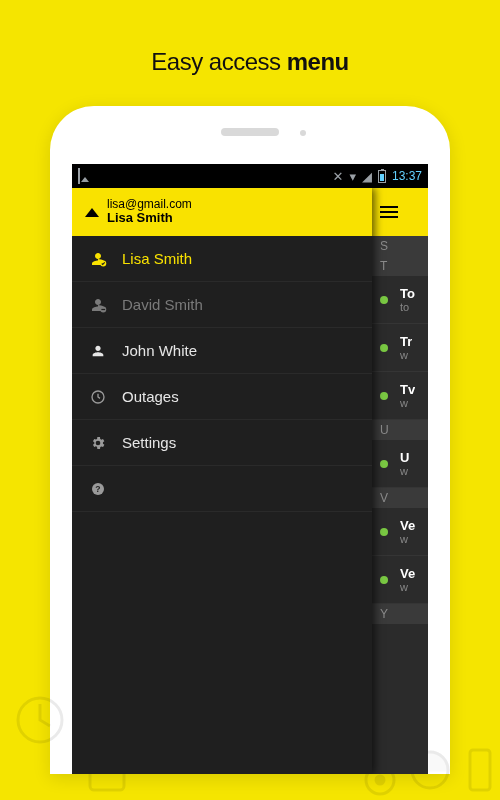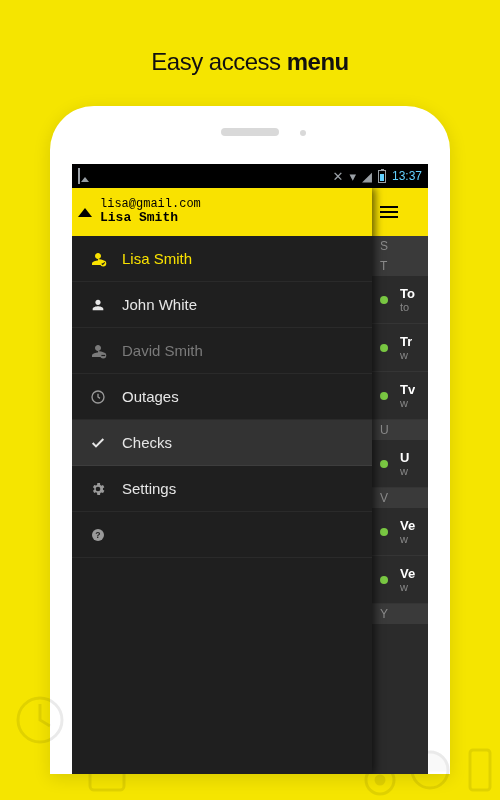--- a/index.html
+++ b/index.html
@@ -63,23 +63,22 @@
   .pic-icon{width:14px;height:12px;border:1.5px solid #9aa0a6;position:relative;}
   .pic-icon::after{content:"";position:absolute;left:2px;bottom:1px;width:0;height:0;border-left:4px solid transparent;border-right:4px solid transparent;border-bottom:5px solid #9aa0a6;}
 
   .workarea { position: absolute; top:24px; left:0; right:0; bottom:0; display:flex; }
   .drawer { flex: 0 0 300px; background:#1f1f1f; display:flex; flex-direction:column; box-shadow: 3px 0 8px rgba(0,0,0,.6); z-index:2;}
   .account-header {
     background: #f9e200;
     height: 48px;
     display: flex;
     align-items: center;
-    padding: 0 6px;
+    padding: 0 13px;
     gap: 8px;
-    font-family: Liberation Mono, monospace;
   }
   .chev-up { width:0;height:0;border-left:7px solid transparent;border-right:7px solid transparent;border-bottom:9px solid #000;}
   .acct-text { line-height:1.15; }
   .acct-email { font-size:12px; color:#000; }
   .acct-name { font-size:13px; font-weight:700; color:#000; }
 
   .menu { list-style:none; }
   .menu li {
     display:flex; align-items:center; gap:14px;
     height:46px; padding:0 16px;
@@ -146,53 +145,45 @@
               <svg width="18" height="18" viewBox="0 0 24 24">
                   <path fill="#f9e200" d="M12 12c2.2 0 4-1.8 4-4s-1.8-4-4-4-4 1.8-4 4 1.8 4 4 4zm0 2c-2.7 0-8 1.3-8 4v2h12.3a5 5 0 0 1 3.7-6c-1.9-1-5.6-2-8-2z"></path>
                   <circle cx="19" cy="18" r="4" fill="#f9e200"></circle>
                   <path stroke="#1f1f1f" stroke-width="1.5" fill="none" d="M17 18l1.3 1.3L21 16.5"></path>
                 </svg>
             </span>
             <span class="lbl active">Lisa Smith</span>
           </li>
           <li>
             <span class="mi-icon">
-              <svg width="16" height="16" viewBox="0 0 24 24">
-                  <path fill="#e6e6e6" d="M12 12c2.2 0 4-1.8 4-4s-1.8-4-4-4-4 1.8-4 4 1.8 4 4 4zm0 2c-2.7 0-8 1.3-8 4v2h16v-2c0-2.7-5.3-4-8-4z"></path>
-                </svg>
-            </span>
-            <span class="lbl">John White</span>
-          </li>
-          <li>
-            <span class="mi-icon">
               <svg width="18" height="18" viewBox="0 0 24 24">
                   <path fill="#7a7a7a" d="M12 12c2.2 0 4-1.8 4-4s-1.8-4-4-4-4 1.8-4 4 1.8 4 4 4zm0 2c-2.7 0-8 1.3-8 4v2h12.3a5 5 0 0 1 3.7-6c-1.9-1-5.6-2-8-2z"></path>
                   <circle cx="19" cy="18" r="4" fill="#7a7a7a"></circle>
                   <rect x="16.5" y="17.2" width="5" height="1.6" fill="#1f1f1f"></rect>
                 </svg>
             </span>
             <span class="lbl dim">David Smith</span>
           </li>
+          <li>
+            <span class="mi-icon">
+              <svg width="16" height="16" viewBox="0 0 24 24">
+                  <path fill="#e6e6e6" d="M12 12c2.2 0 4-1.8 4-4s-1.8-4-4-4-4 1.8-4 4 1.8 4 4 4zm0 2c-2.7 0-8 1.3-8 4v2h16v-2c0-2.7-5.3-4-8-4z"></path>
+                </svg>
+            </span>
+            <span class="lbl">John White</span>
+          </li>
 
           <li>
             <span class="mi-icon">
               <svg width="16" height="16" viewBox="0 0 24 24">
                   <circle cx="12" cy="12" r="9" fill="none" stroke="#9a9a9a" stroke-width="2"></circle>
                   <path stroke="#9a9a9a" stroke-width="2" fill="none" d="M12 7v5l3 2"></path>
                 </svg>
             </span>
             <span class="lbl">Outages</span>
-          </li>
-          <li class="selected">
-            <span class="mi-icon">
-              <svg width="16" height="16" viewBox="0 0 24 24">
-                  <path fill="none" stroke="#e6e6e6" stroke-width="3" d="M4 12l5 5L20 6"></path>
-                </svg>
-            </span>
-            <span class="lbl">Checks</span>
           </li>
           <li>
             <span class="mi-icon">
               <svg width="16" height="16" viewBox="0 0 24 24">
                   <path fill="#9a9a9a" d="M19.4 13a7.8 7.8 0 0 0 .1-1 7.8 7.8 0 0 0-.1-1l2.1-1.6-2-3.4-2.5 1a7.6 7.6 0 0 0-1.7-1L15 3h-4l-.4 2.9a7.6 7.6 0 0 0-1.7 1l-2.5-1-2 3.4L6.5 11a7.8 7.8 0 0 0-.1 1 7.8 7.8 0 0 0 .1 1l-2.1 1.6 2 3.4 2.5-1a7.6 7.6 0 0 0 1.7 1L11 21h4l.4-2.9a7.6 7.6 0 0 0 1.7-1l2.5 1 2-3.4Zm-7.4 2.5A3.5 3.5 0 1 1 15.5 12 3.5 3.5 0 0 1 12 15.5Z"></path>
                 </svg>
             </span>
             <span class="lbl">Settings</span>
           </li>
           <li>

